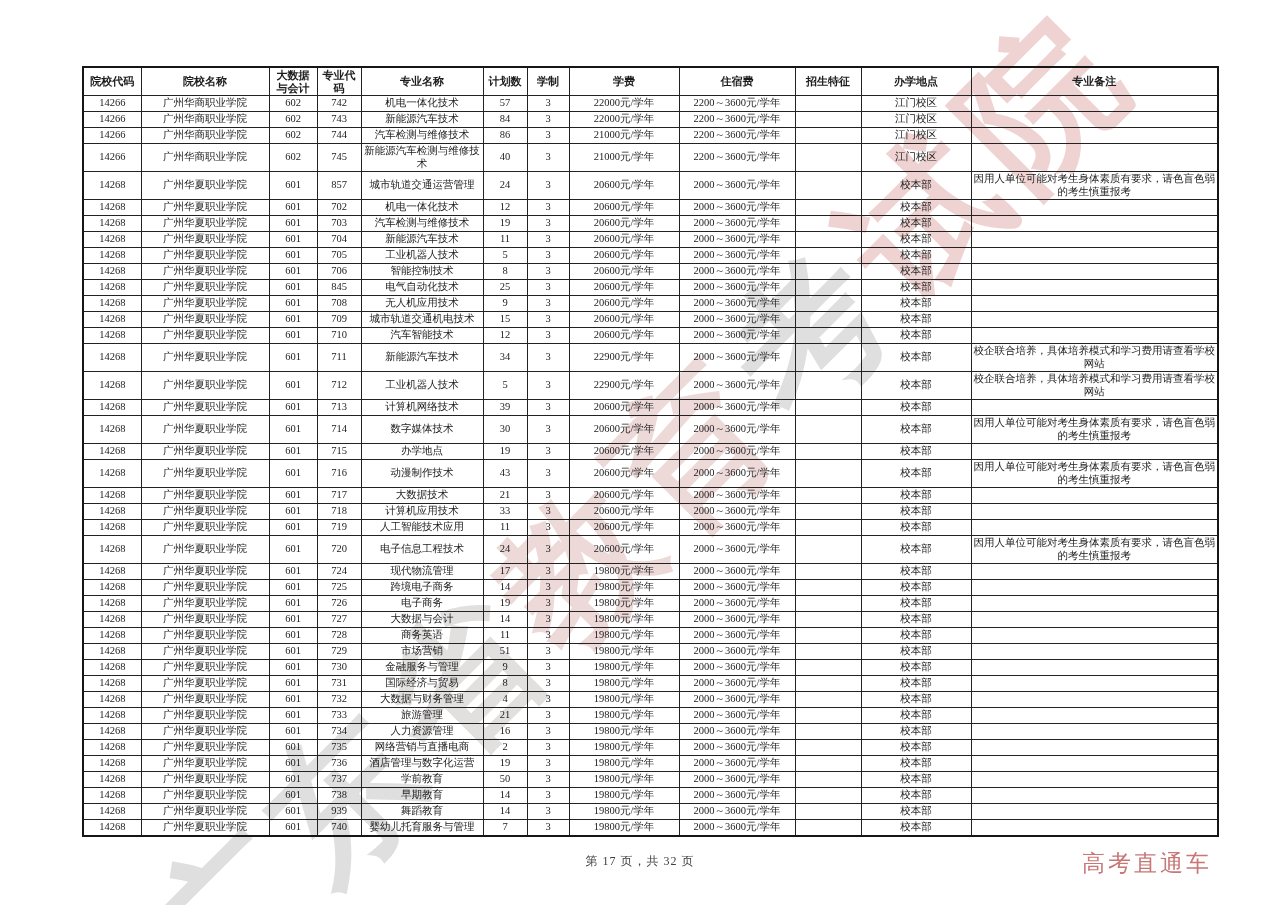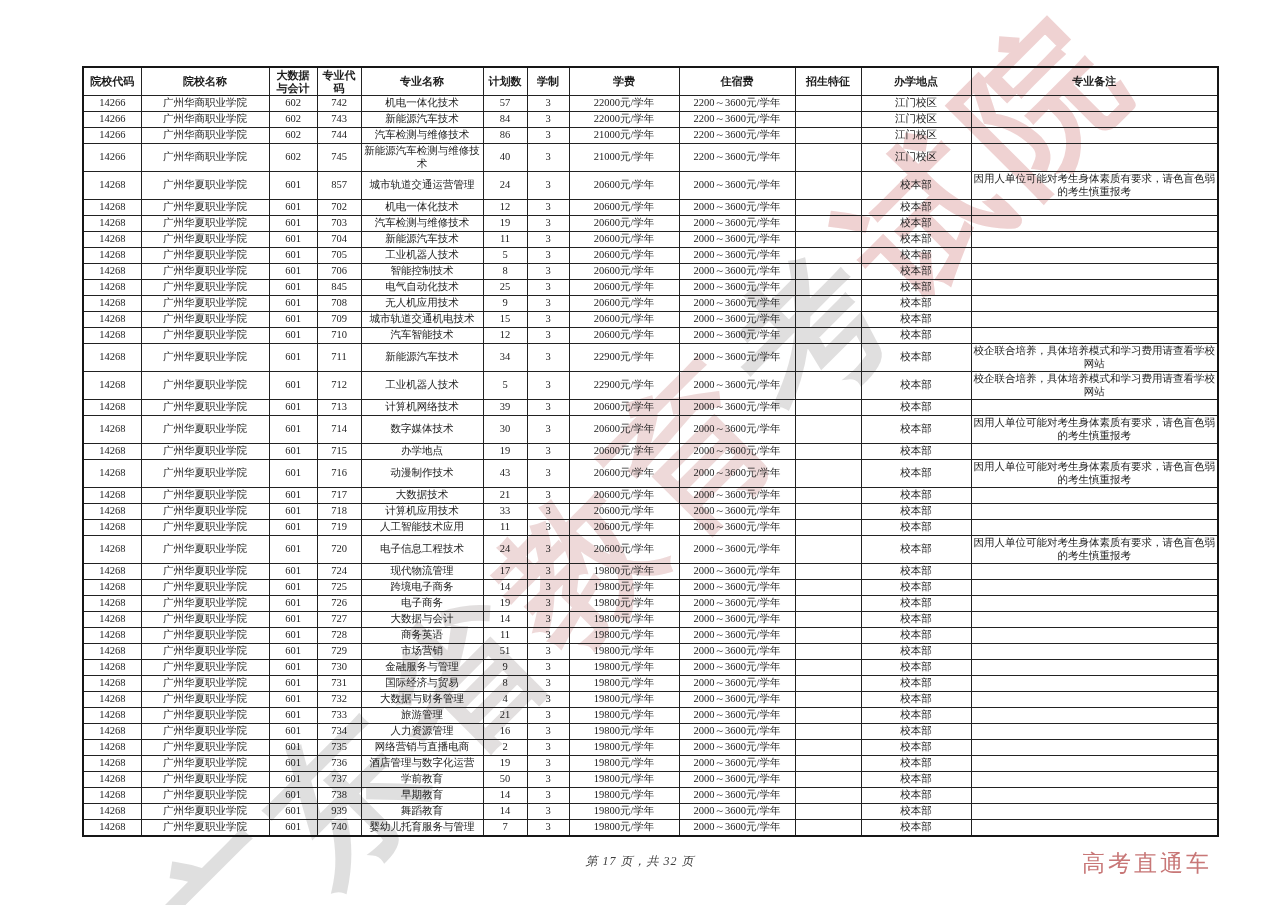--- a/index.html
+++ b/index.html
@@ -23,21 +23,21 @@
   .admissions-table td{height:13px;}
   .watermark{
     position:absolute;left:-60px;top:390px;width:1400px;height:230px;
     line-height:230px;text-align:center;white-space:nowrap;
     font-size:150px;font-weight:bold;letter-spacing:14px;
     transform:rotate(-45deg);transform-origin:center center;
     pointer-events:none;user-select:none;
   }
   .page-footer{
     position:absolute;left:0;right:0;top:853px;text-align:center;
-    font-size:12px;letter-spacing:1px;color:#3d3d3d;font-style:italic;
+    font-size:12px;letter-spacing:1px;color:#3d3d3d;
   }
   .brand-mark{
     position:absolute;right:68px;top:848px;
     font-family:Liberation Serif, serif;
     font-size:23px;letter-spacing:3px;color:#c87777;font-weight:500;
   }
 </style>
 </head>
 <body>
 

